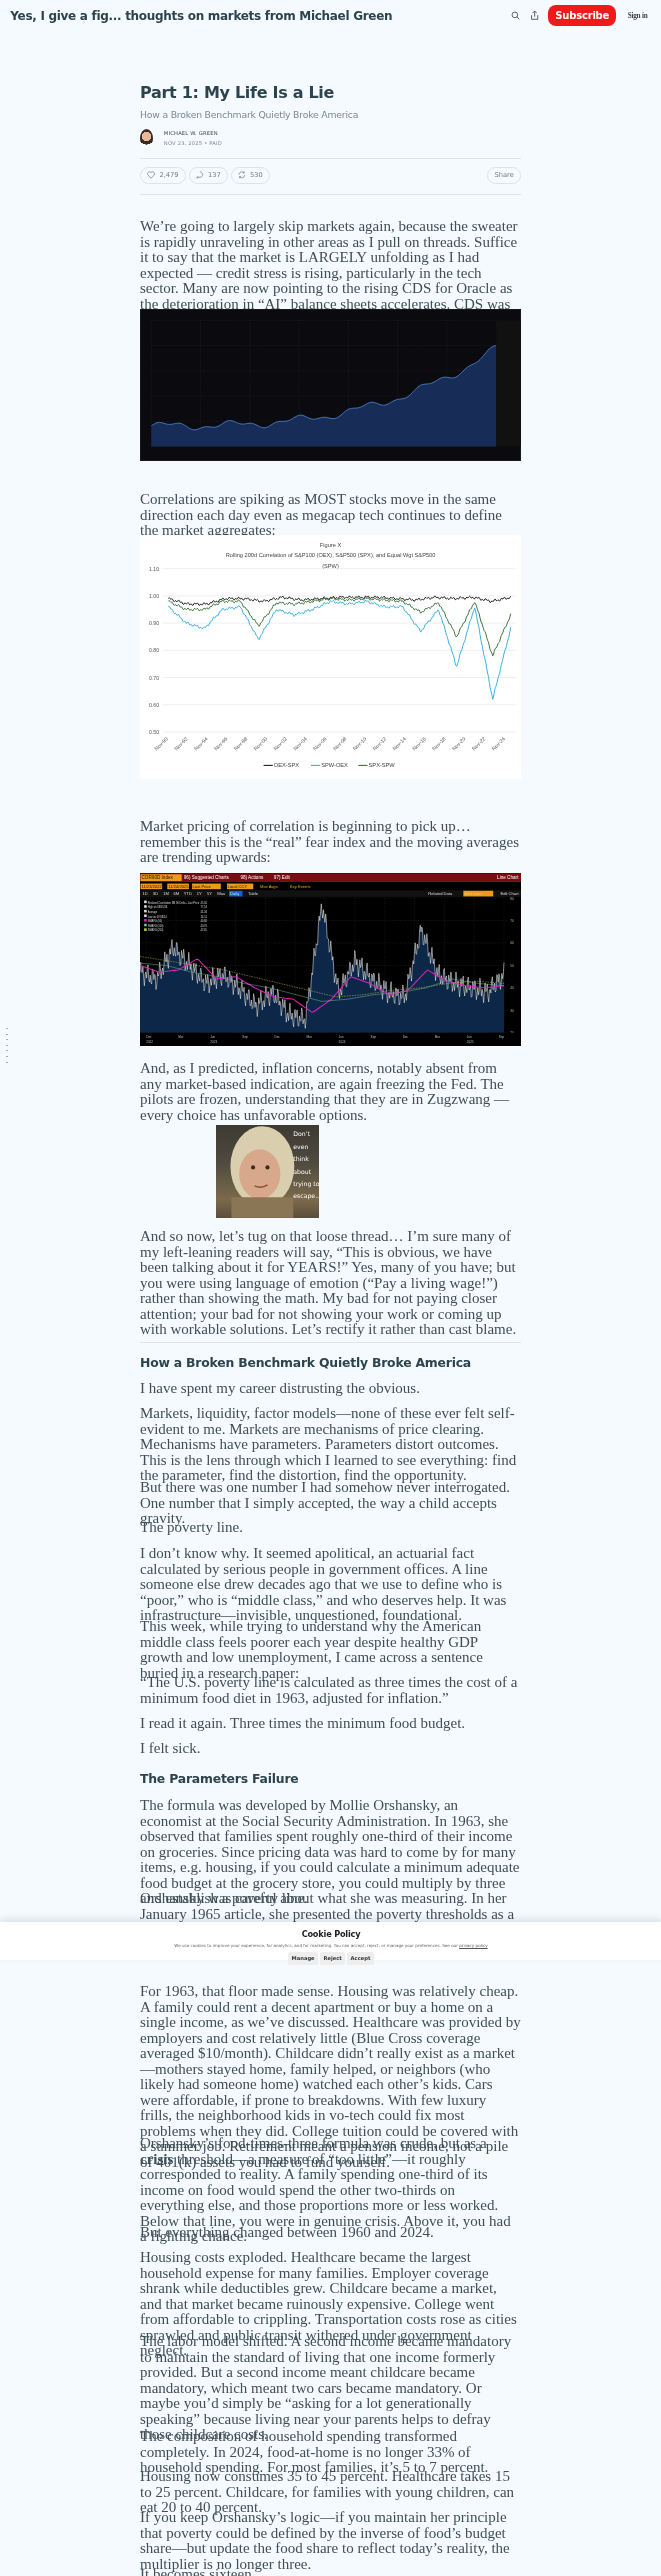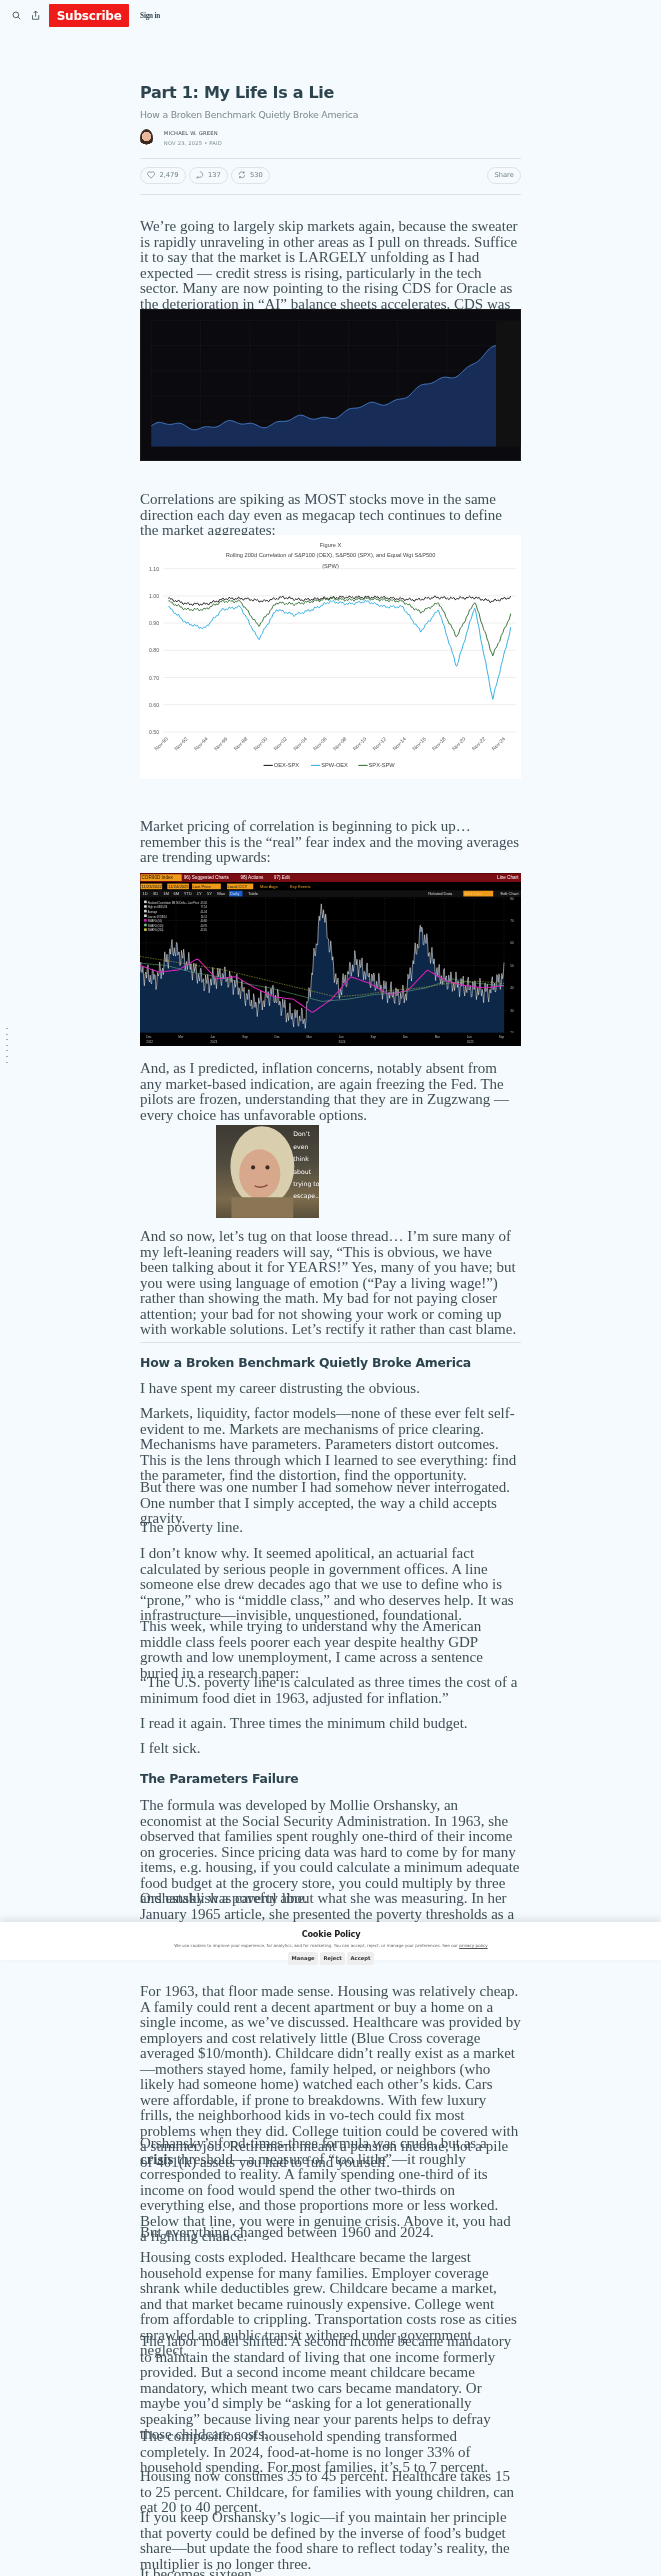--- a/index.html
+++ b/index.html
@@ -3,21 +3,21 @@
 <meta charset="utf-8">
 <style>
   * { box-sizing: border-box; margin: 0; padding: 0; }
   html, body { width: 662px; background: #f4fafd; }
   body { font-family: "Liberation Serif", "DejaVu Serif", serif; color: #36474f; position: relative; height: 3091px; overflow: hidden; }
 
   .topbar { position: absolute; left: 0; top: 0; width: 662px; height: 31px; display: flex; align-items: center; padding: 0 10.3px 0 10.3px; background: #f4fafd; }
   .pub-title { font-family: "DejaVu Sans", sans-serif; font-weight: bold; font-size: 12px; color: #2d444e; letter-spacing: -0.3px; flex: 1; }
   .top-actions { display: flex; align-items: center; gap: 7.2px; }
   .icon-btn { width: 12.4px; height: 12.4px; display: flex; align-items: center; justify-content: center; cursor: pointer; }
-  .subscribe-btn { background: #ef1a1a; color: #fff; font-family: "DejaVu Sans", sans-serif; font-weight: bold; font-size: 12px; padding: 4.6px 7.2px; border-radius: 1px; border: none; letter-spacing: -0.2px; }
+  .subscribe-btn { background: #ef1a1a; color: #fff; font-family: "DejaVu Sans", sans-serif; font-weight: bold; font-size: 10px; padding: 4.6px 7.2px; border-radius: 8px; border: none; letter-spacing: -0.2px; }
   .signin-btn { font-family: Liberation Serif, serif; font-size: 7.2px; color: #36474f; font-weight: 600; letter-spacing: -0.2px; padding: 0 4.1px; }
 
   .left-rail { position: absolute; left: 6.2px; top: 1028px; width: 3.1px; display: flex; flex-direction: column; gap: 4.6px; }
   .left-rail span { display: block; width: 2.1px; height: 1px; background: #9fb0b8; }
 
   .article { position: absolute; left: 140px; top: 49px; width: 381px; margin-top: 34px; }
   .post-title { font-family: "DejaVu Sans", sans-serif; font-weight: bold; font-size: 16px; color: #2d444e; letter-spacing: -0.3px; line-height: 20.6px; }
   .post-subtitle { font-family: "DejaVu Sans", sans-serif; font-size: 9.3px; color: #7b8a91; margin-top: 5.2px; letter-spacing: -0.2px; }
   .byline { display: flex; align-items: center; margin-top: 9.3px; }
   .avatar { width: 13px; height: 18.5px; border-radius: 50%; background: radial-gradient(circle at 50% 40%, #e9b79a 0 35%, #3a2a22 36% 60%, #ffffff 61%); overflow: hidden; }
@@ -43,20 +43,21 @@
   .cookie-title { font-family: "DejaVu Sans", sans-serif; font-weight: bold; font-size: 8.2px; color: #222; margin-top: 7.2px; letter-spacing: -0.2px; }
   .cookie-text { font-family: "DejaVu Sans", sans-serif; font-size: 4.1px; color: #666; margin-top: 4.1px; }
   .cookie-text u { color: #555; }
   .cookie-btns { display: flex; justify-content: center; gap: 2.6px; margin-top: 4.1px; }
   .cookie-btn { background: #eeeeee; border: none; border-radius: 2.6px; padding: 3.1px 3.1px; font-family: "DejaVu Sans", sans-serif; font-weight: bold; font-size: 5.2px; color: #333; cursor: pointer; }
 </style>
 </head>
 <body>
 
 <div class="topbar">
+  <div class="pub-title">Yes, I give a fig... thoughts on markets from Michael Green</div>
   <div class="top-actions">
     <div class="icon-btn">
       <svg width="9.3" height="9.3" viewBox="0 0 18 18">
           <circle cx="7.5" cy="7.5" r="5.5" fill="none" stroke="#36474f" stroke-width="1.6"></circle>
           <line x1="11.5" y1="11.5" x2="16" y2="16" stroke="#36474f" stroke-width="1.6"></line>
         </svg>
     </div>
     <div class="icon-btn">
       <svg width="9.3" height="10.3" viewBox="0 0 18 20">
           <path d="M9 2 V13 M5 6 L9 2 L13 6" fill="none" stroke="#36474f" stroke-width="1.6"></path>
@@ -347,30 +348,30 @@
 <div class="block" style="top:1406px">
     <p class="body">Markets, liquidity, factor models—none of these ever felt self-evident to me. Markets are mechanisms of price clearing. Mechanisms have parameters. Parameters distort outcomes. This is the lens through which I learned to see everything: find the parameter, find the distortion, find the opportunity.</p>
   </div>
 <div class="block" style="top:1480px">
     <p class="body">But there was one number I had somehow never interrogated. One number that I simply accepted, the way a child accepts gravity.</p>
   </div>
 <div class="block" style="top:1520px">
     <p class="body">The poverty line.</p>
   </div>
 <div class="block" style="top:1546px">
-    <p class="body">I don’t know why. It seemed apolitical, an actuarial fact calculated by serious people in government offices. A line someone else drew decades ago that we use to define who is “prone,” who is “middle class,” and who deserves help. It was infrastructure—invisible, unquestioned, foundational.</p>
+    <p class="body">I don’t know why. It seemed apolitical, an actuarial fact calculated by serious people in government offices. A line someone else drew decades ago that we use to define who is “poor,” who is “middle class,” and who deserves help. It was infrastructure—invisible, unquestioned, foundational.</p>
   </div>
 <div class="block" style="top:1619px">
     <p class="body">This week, while trying to understand why the American middle class feels poorer each year despite healthy GDP growth and low unemployment, I came across a sentence buried in a research paper:</p>
   </div>
 <div class="block" style="top:1675px">
     <p class="body">“The U.S. poverty line is calculated as three times the cost of a minimum food diet in 1963, adjusted for inflation.”</p>
   </div>
 <div class="block" style="top:1716px">
-    <p class="body">I read it again. Three times the minimum child budget.</p>
+    <p class="body">I read it again. Three times the minimum food budget.</p>
   </div>
 <div class="block" style="top:1741px">
     <p class="body">I felt sick.</p>
   </div>
 <div class="block" style="top:1771px">
     <h2 class="section">The Parameters Failure</h2>
   </div>
 <div class="block" style="top:1798px">
     <p class="body">The formula was developed by Mollie Orshansky, an economist at the Social Security Administration. In 1963, she observed that families spent roughly one-third of their income on groceries. Since pricing data was hard to come by for many items, e.g. housing, if you could calculate a minimum adequate food budget at the grocery store, you could multiply by three and establish a poverty line.</p>
   </div>

